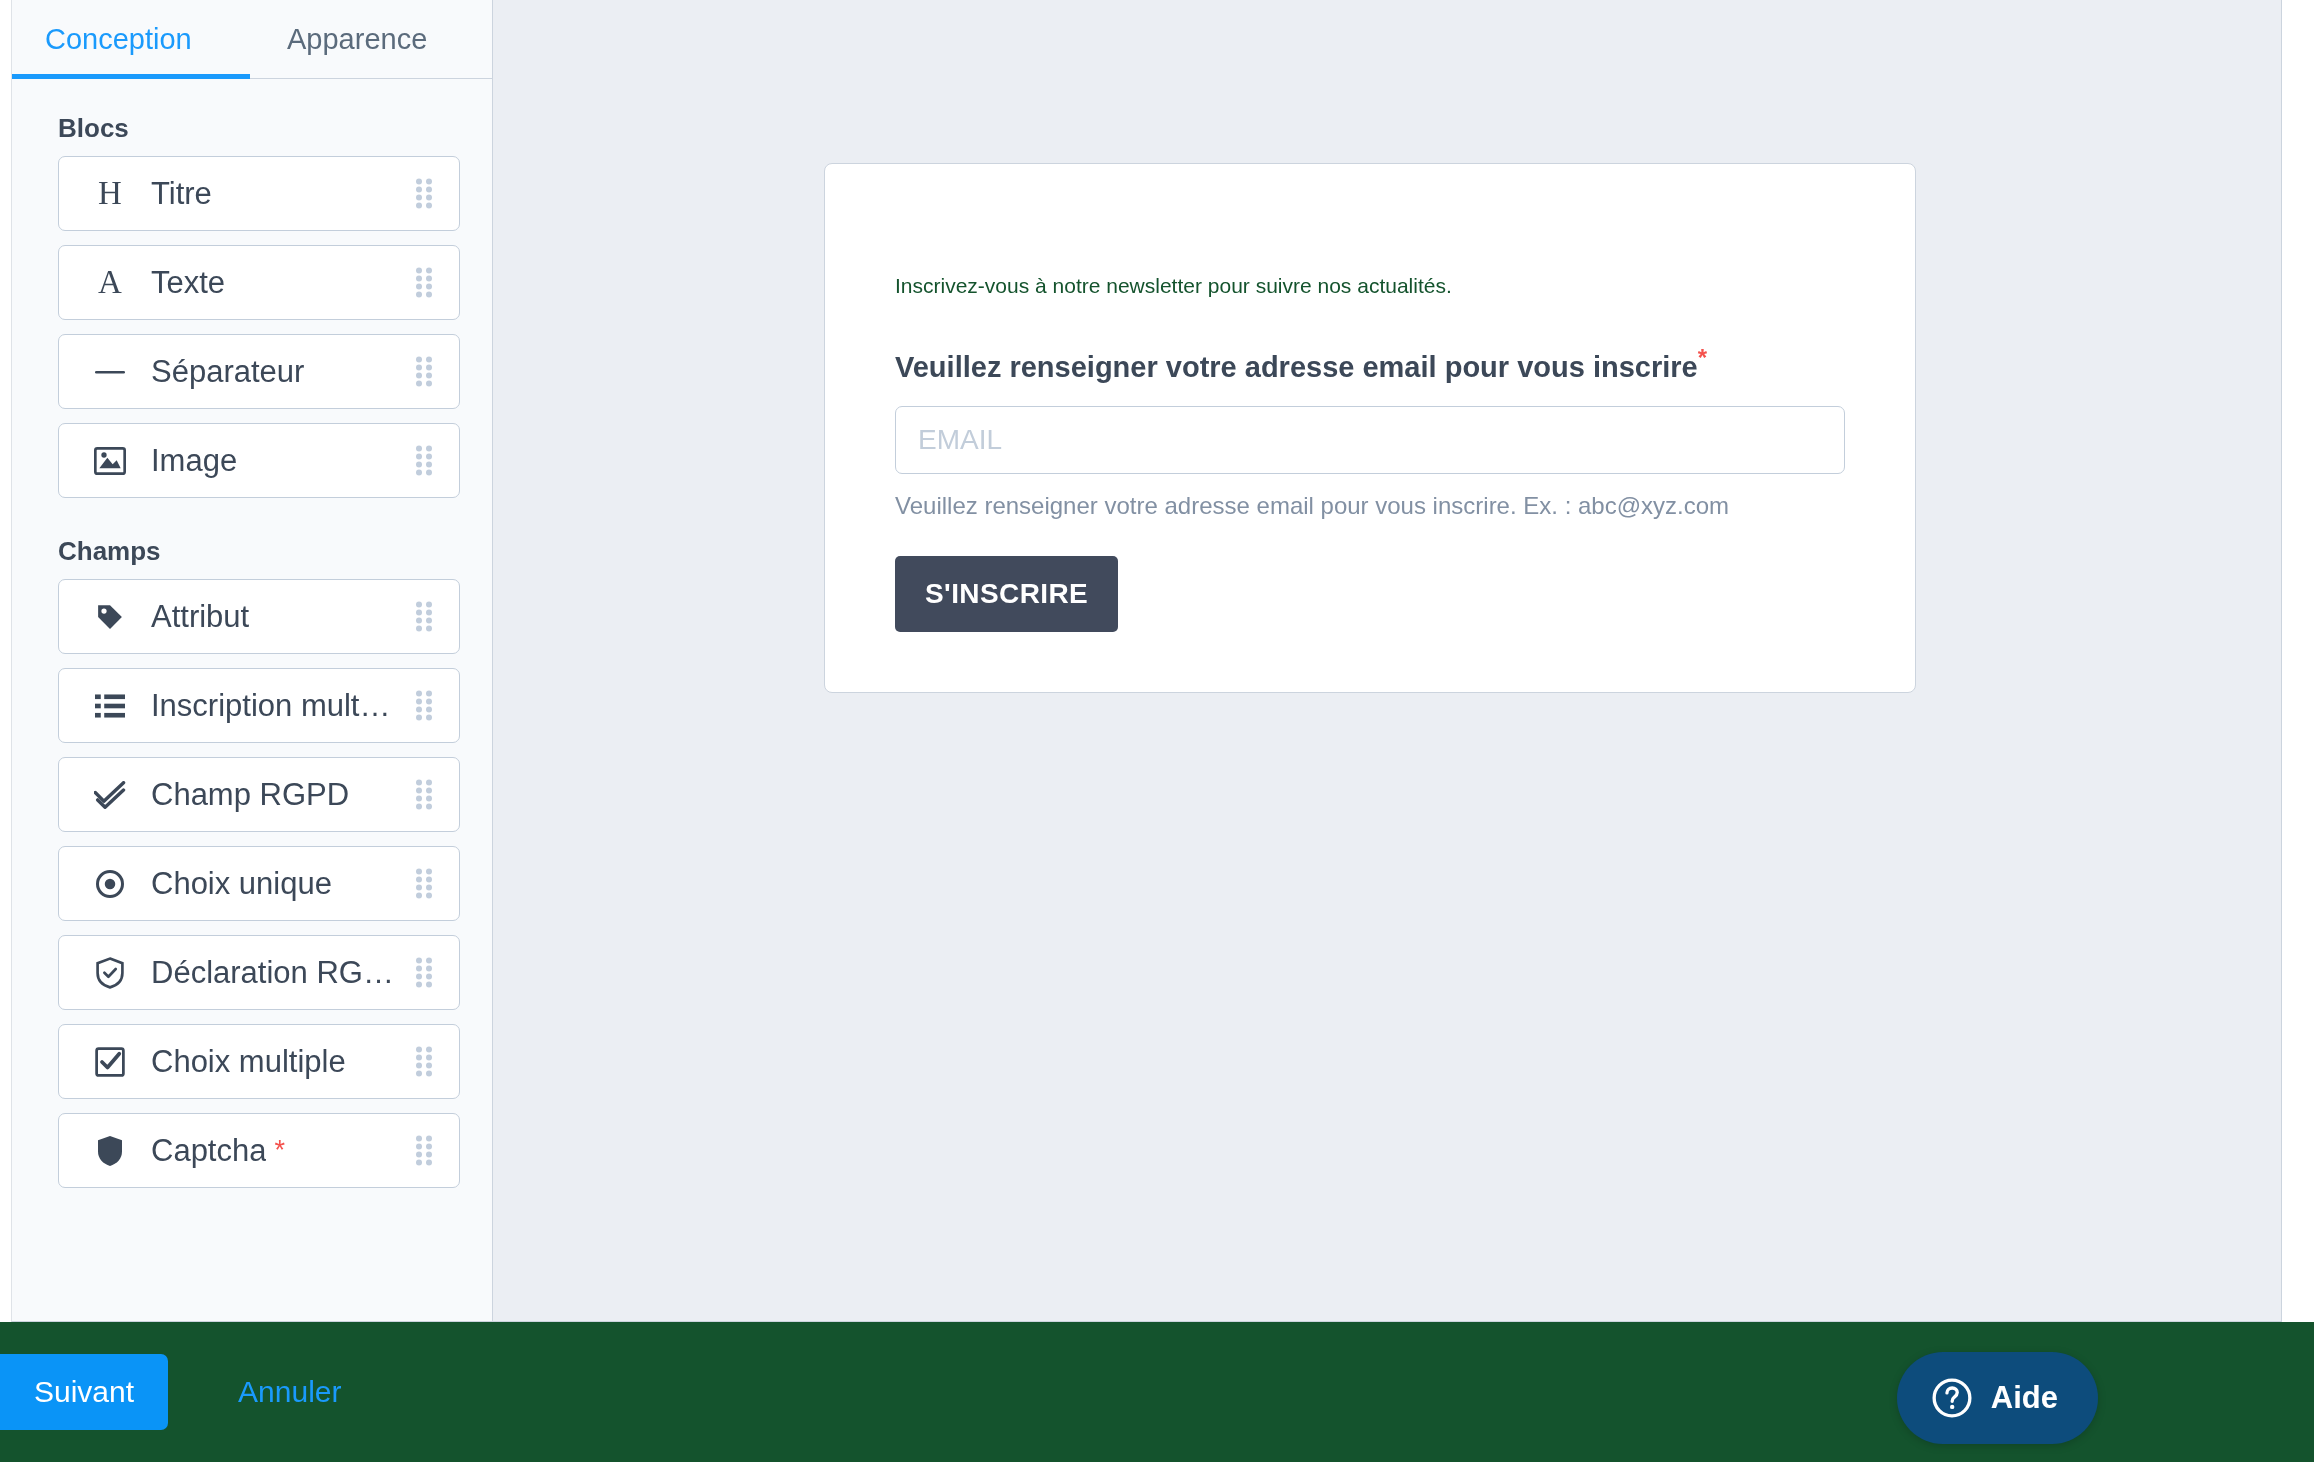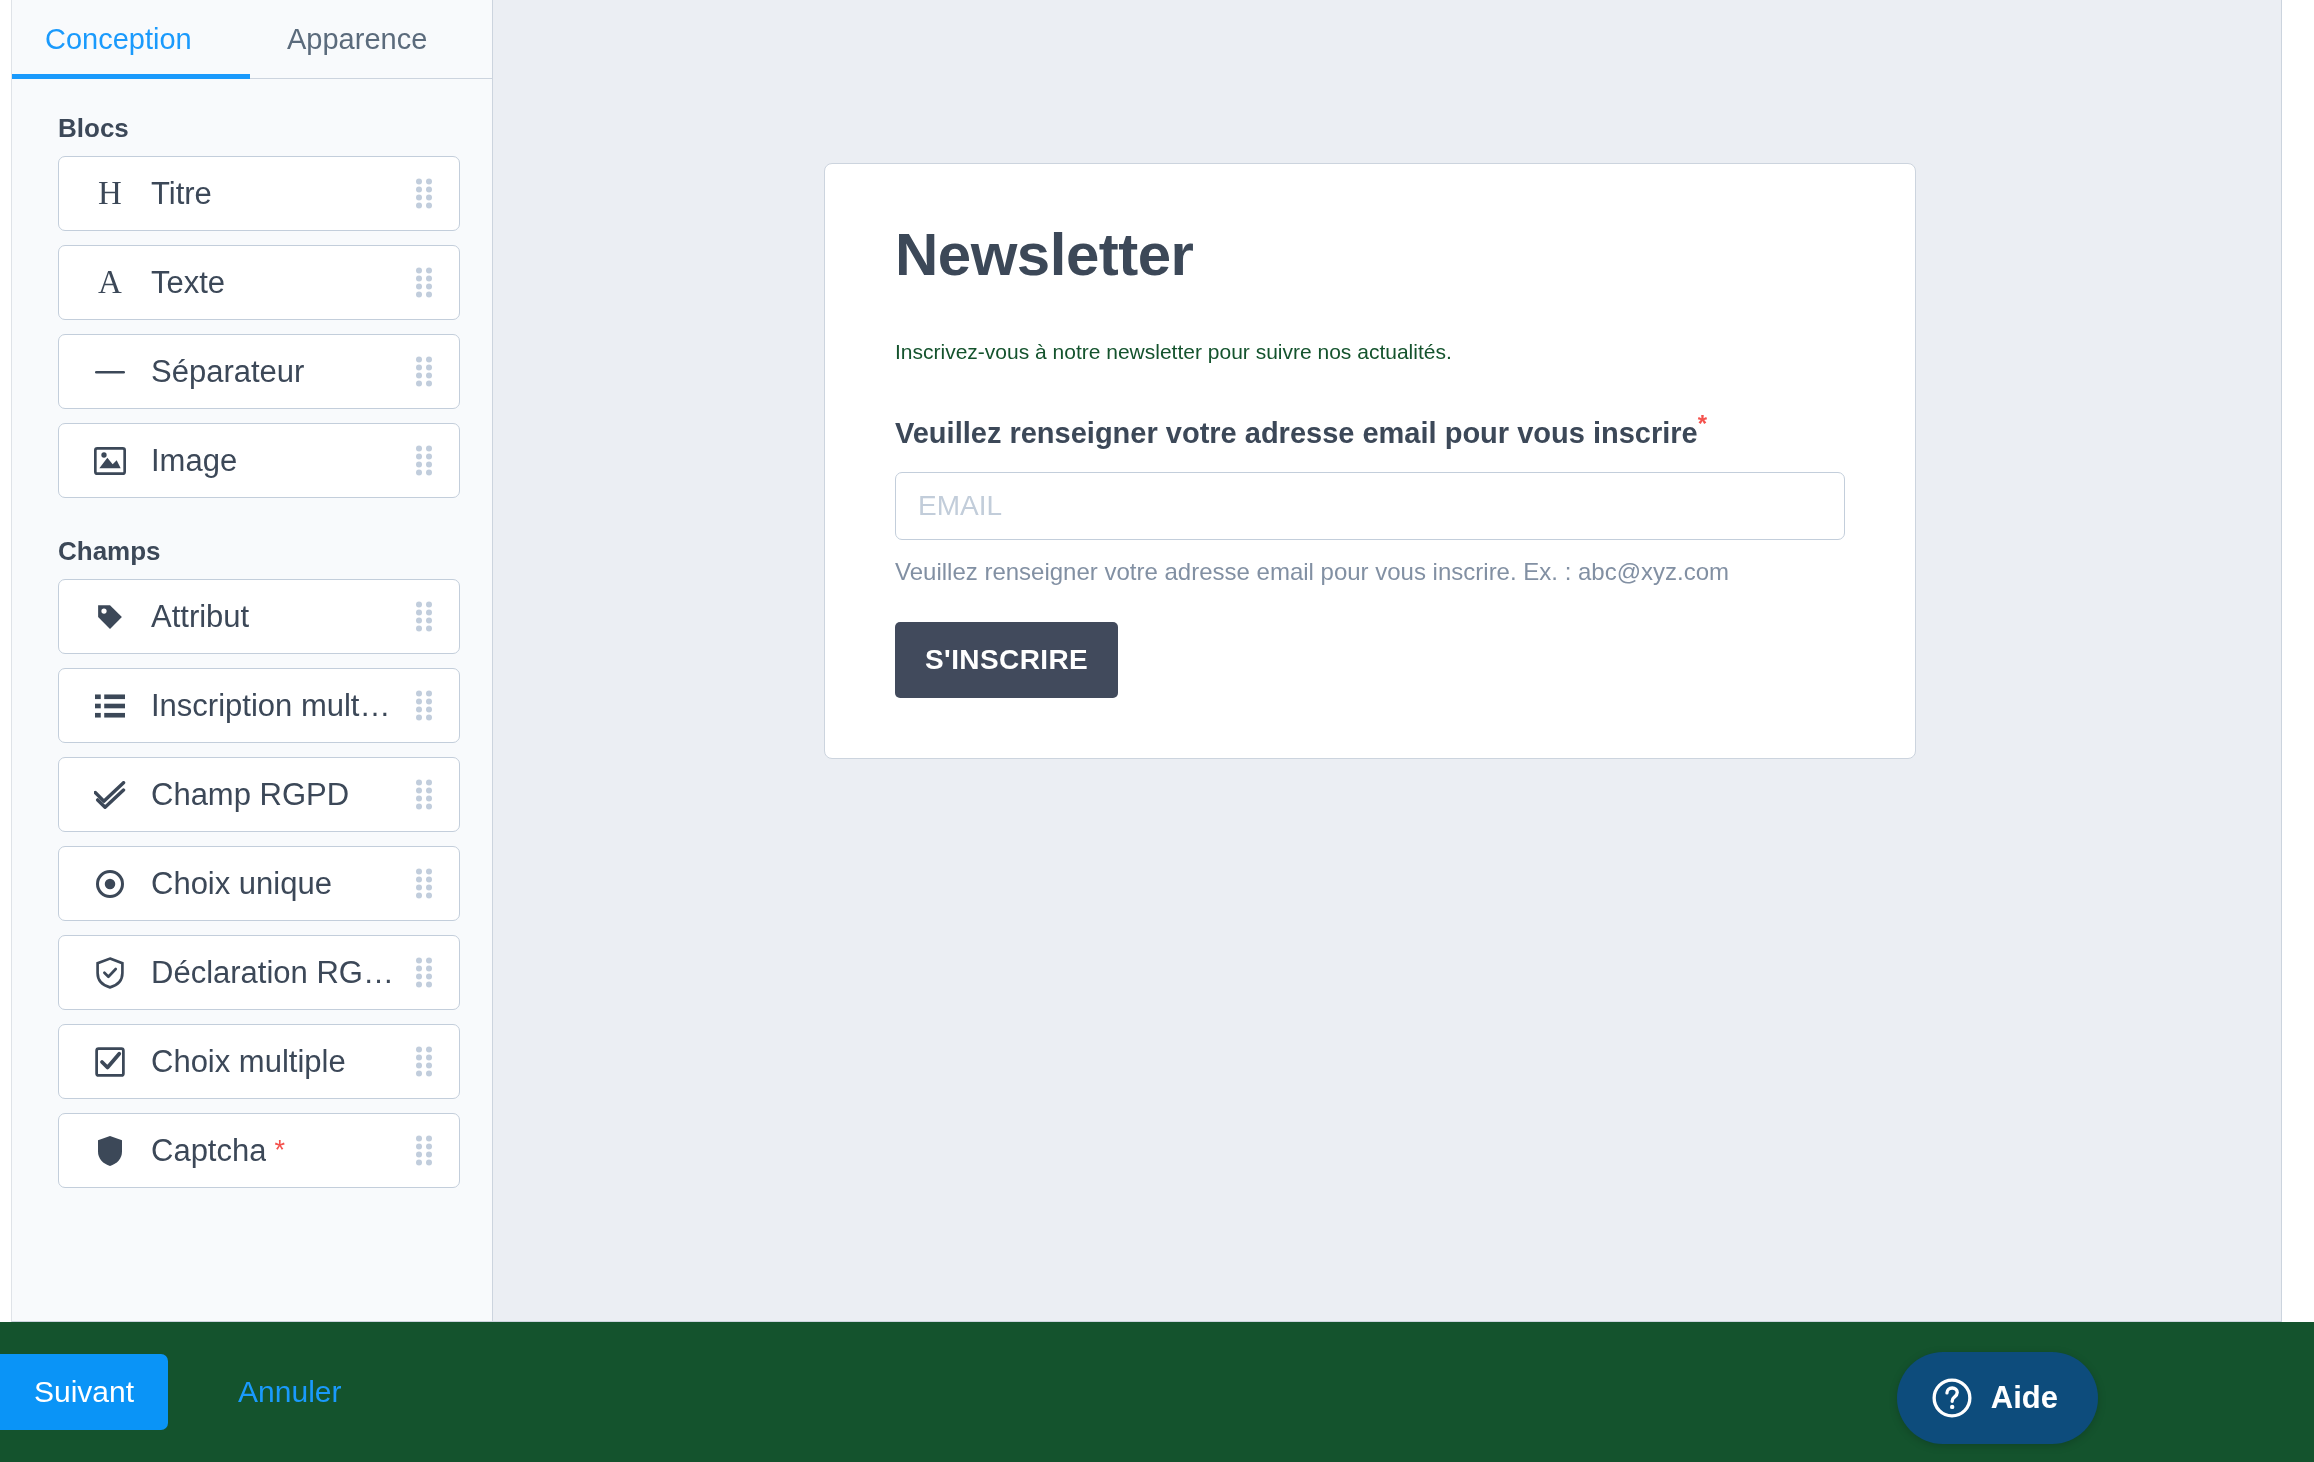--- a/index.html
+++ b/index.html
@@ -538,21 +538,20 @@
               <i></i>
             </span>
         </div>
 
       </div>
     </aside>
 
     <section class="canvas">
       <div class="form-card">
 
-        <h1 class="form-title">Newsletter</h1>
 
         <p class="form-desc">Inscrivez-vous à notre newsletter pour suivre nos actualités.</p>
 
         <div class="field-label">
           <span>Veuillez renseigner votre adresse email pour vous inscrire</span><span class="req">*</span>
         </div>
 
         <input class="email-input" type="text" placeholder="EMAIL" style="">
 
         <div class="help-text">Veuillez renseigner votre adresse email pour vous inscrire. Ex. : abc@xyz.com</div>

